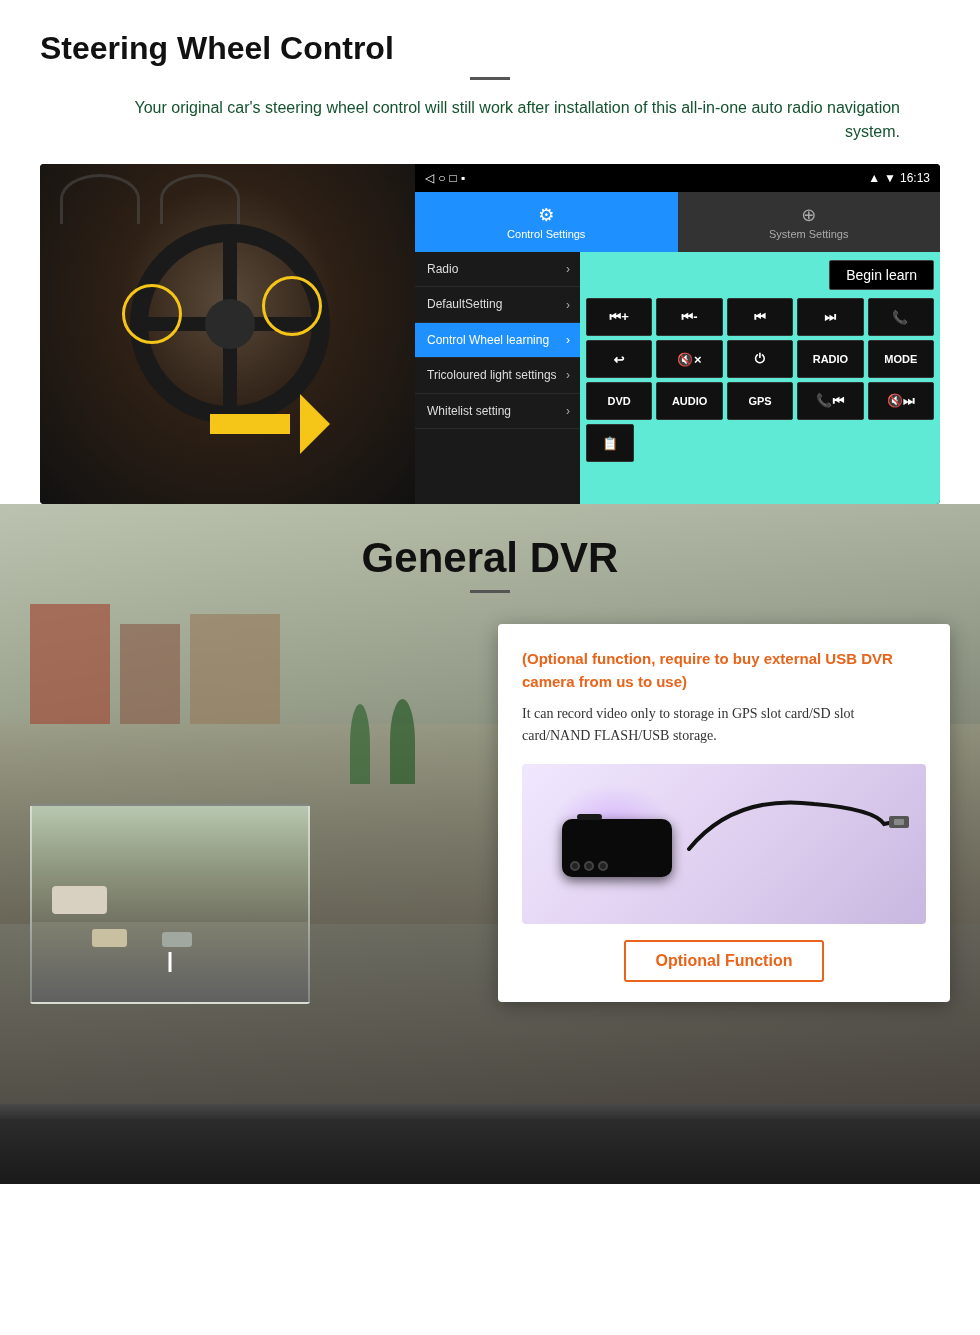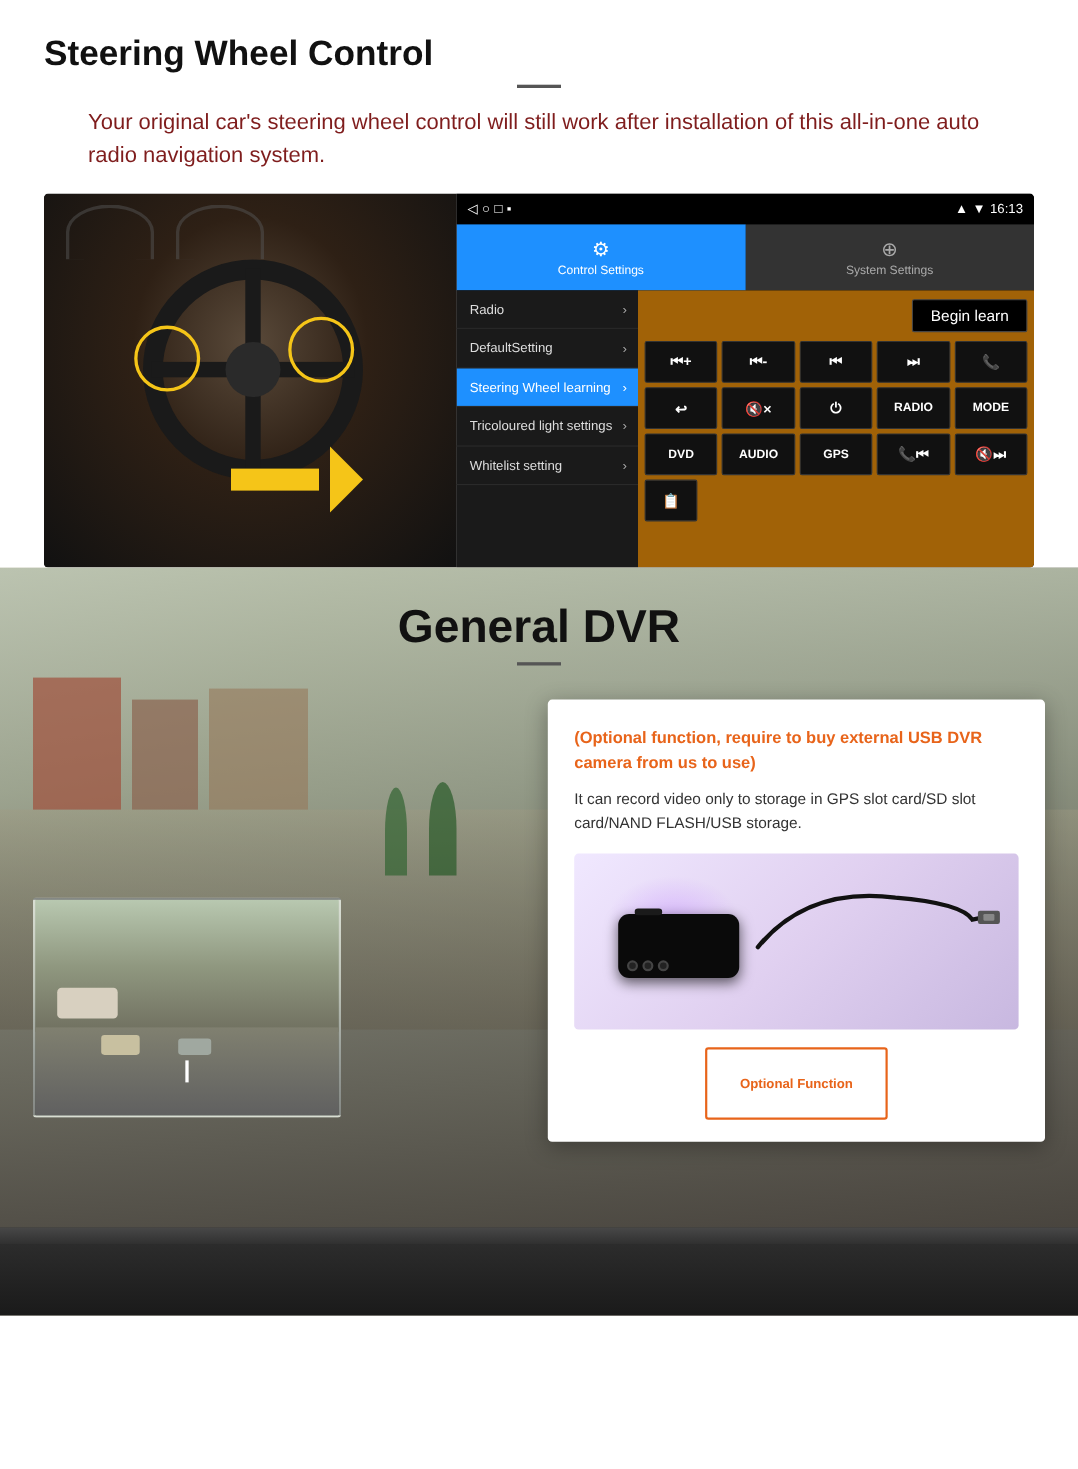--- a/index.html
+++ b/index.html
@@ -23,23 +23,23 @@
       color: #111;
       margin-bottom: 10px;
     }
     .title-divider {
       width: 40px;
       height: 3px;
       background: #555;
       margin: 0 auto 16px;
     }
     .section-subtitle {
-      text-align: left;
-      font-size: 20px;
-      color: #7f1d1d;
+      text-align: right;
+      font-size: 16px;
+      color: #14532d;
       max-width: 820px;
       margin: 0 auto 20px;
       line-height: 1.5;
     }
 
     
     .steering-composite {
       display: flex;
       width: 100%;
       height: 340px;
@@ -219,21 +219,21 @@
       background: #1e90ff;
       color: #fff;
     }
     .menu-item-text { line-height: 1.2; }
     .chevron { font-size: 12px; color: #aaa; }
     .menu-item.active .chevron { color: #fff; }
 
     
     .controls-area {
       flex: 1;
-      background: #a16207;
+      background: #5eead4;
       display: flex;
       flex-direction: column;
       padding: 6px;
       gap: 4px;
     }
     .begin-learn-row {
       display: flex;
       justify-content: flex-end;
       padding: 2px 0 4px;
     }
@@ -328,44 +328,45 @@
       font-size: 15px;
       font-weight: bold;
       line-height: 1.5;
       margin-bottom: 10px;
     }
     .dvr-desc-text {
       color: #333;
       font-size: 14px;
       line-height: 1.6;
       margin-bottom: 16px;
+      font-family: Liberation Serif, serif;
     }
     
     .dvr-camera-img {
       width: 100%;
       height: 160px;
       background: linear-gradient(135deg, #f0e8ff 0%, #e0d0f0 50%, #c8b8e0 100%);
       border-radius: 4px;
       margin-bottom: 16px;
       display: flex;
       align-items: center;
       justify-content: center;
       position: relative;
       overflow: hidden;
     }
 
     
     .optional-function-btn {
       display: block;
       margin: 0 auto;
-      padding: 24px 30px;
+      padding: 10px 30px;
       background: #fff;
       border: 2px solid #e8641a;
       color: #e8641a;
-      font-size: 12px;
+      font-size: 16px;
       font-weight: bold;
       cursor: pointer;
       border-radius: 3px;
       text-align: center;
     }
 
     
     .dvr-inset-photo {
       position: absolute;
       left: 30px;
@@ -478,21 +479,21 @@
         <div class="menu-list">
           <div class="menu-item">
             <span class="menu-item-text">Radio</span>
             <span class="chevron">›</span>
           </div>
           <div class="menu-item">
             <span class="menu-item-text">DefaultSetting</span>
             <span class="chevron">›</span>
           </div>
           <div class="menu-item active">
-            <span class="menu-item-text">Steering Wheel learning</span>
+            <span class="menu-item-text">Control Wheel learning</span>
             <span class="chevron">›</span>
           </div>
           <div class="menu-item">
             <span class="menu-item-text">Tricoloured light settings</span>
             <span class="chevron">›</span>
           </div>
           <div class="menu-item">
             <span class="menu-item-text">Whitelist setting</span>
             <span class="chevron">›</span>
           </div>

